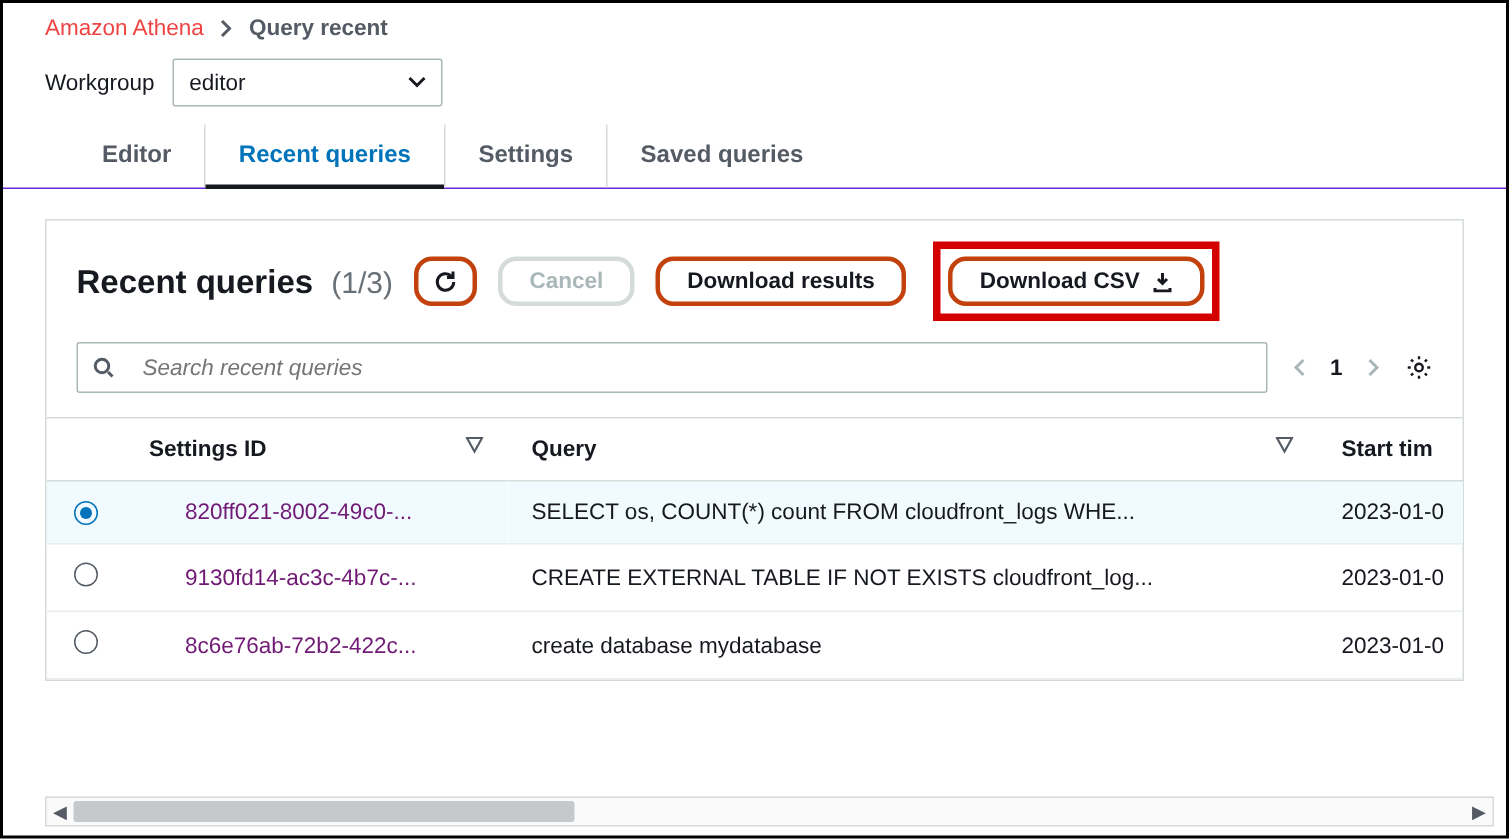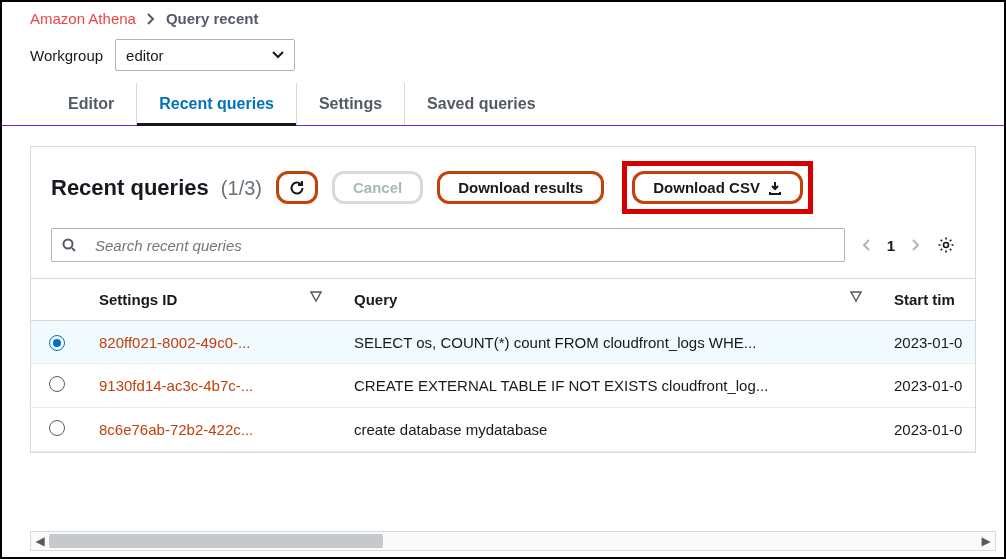--- a/index.html
+++ b/index.html
@@ -211,21 +211,21 @@
     cursor: pointer;
   }
   th.col-radio, td.col-radio { width: 52px; text-align: center; }
   th.col-exec { width: 255px; }
   th.col-query { width: 540px; }
   td.col-query {
     overflow: hidden;
     text-overflow: ellipsis;
     max-width: 540px;
   }
-  td.col-exec a { color: #c2410c; }
+  td.col-exec a { color: #701a75; margin-left: 24px; }
   tr.selected td {
     background: #f1faff;
   }
   .radio {
     width: 16px; height: 16px;
     border: 1px solid #545b64;
     border-radius: 50%;
     display: inline-flex;
     align-items: center;
     justify-content: center;

